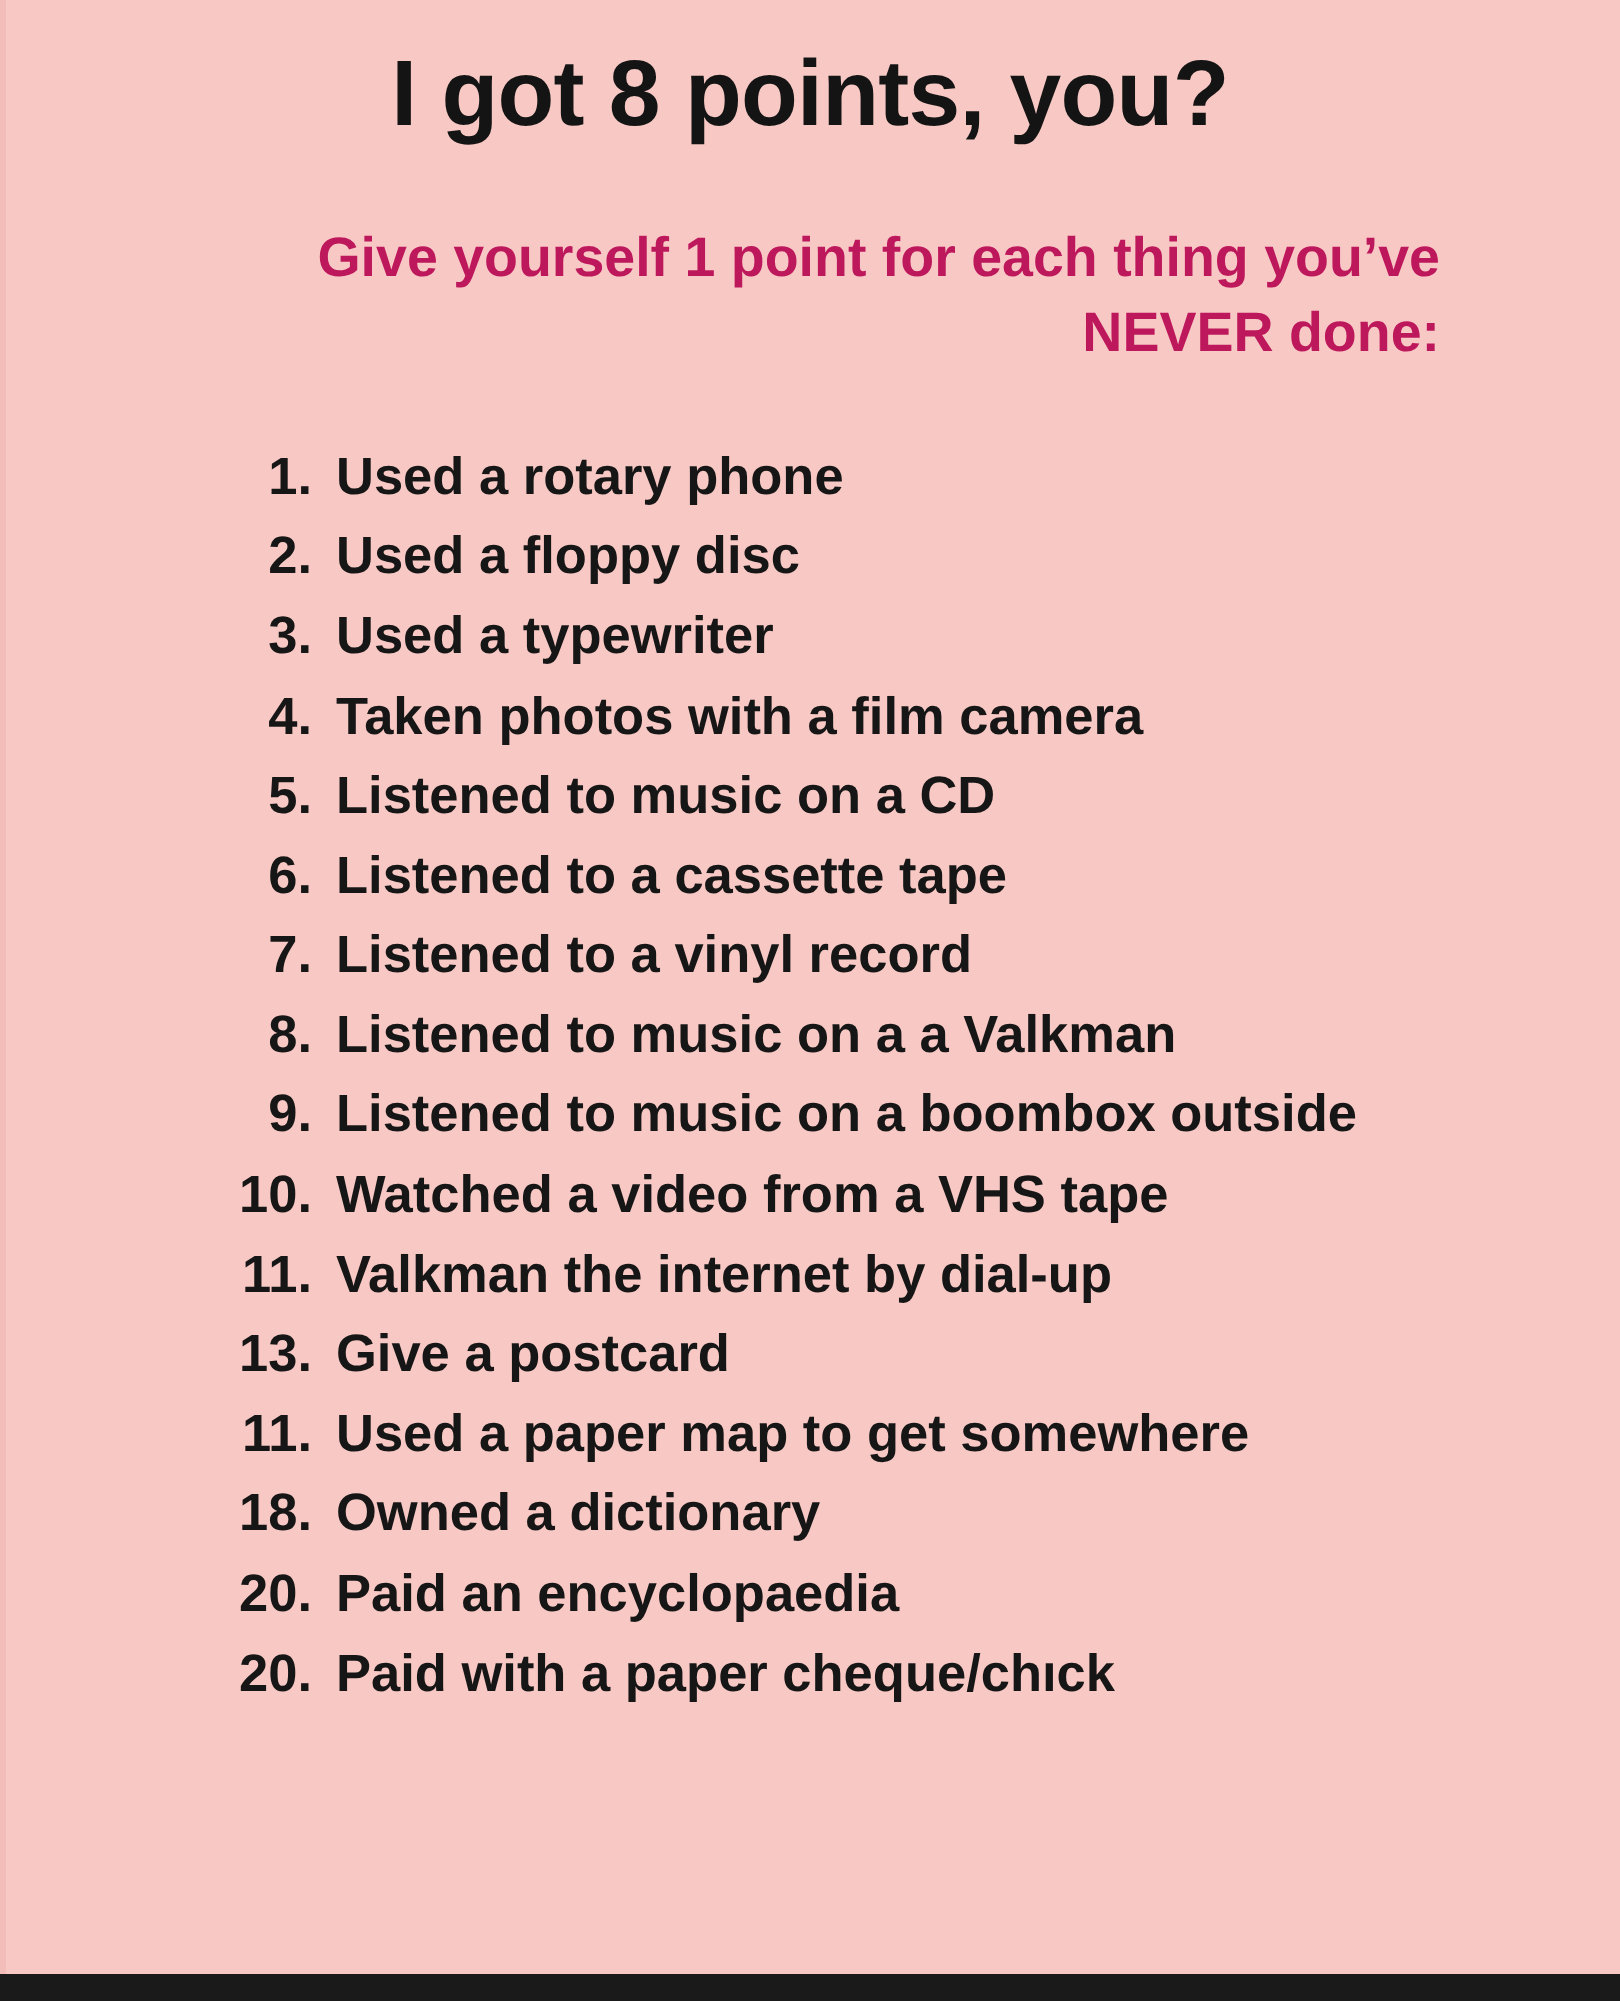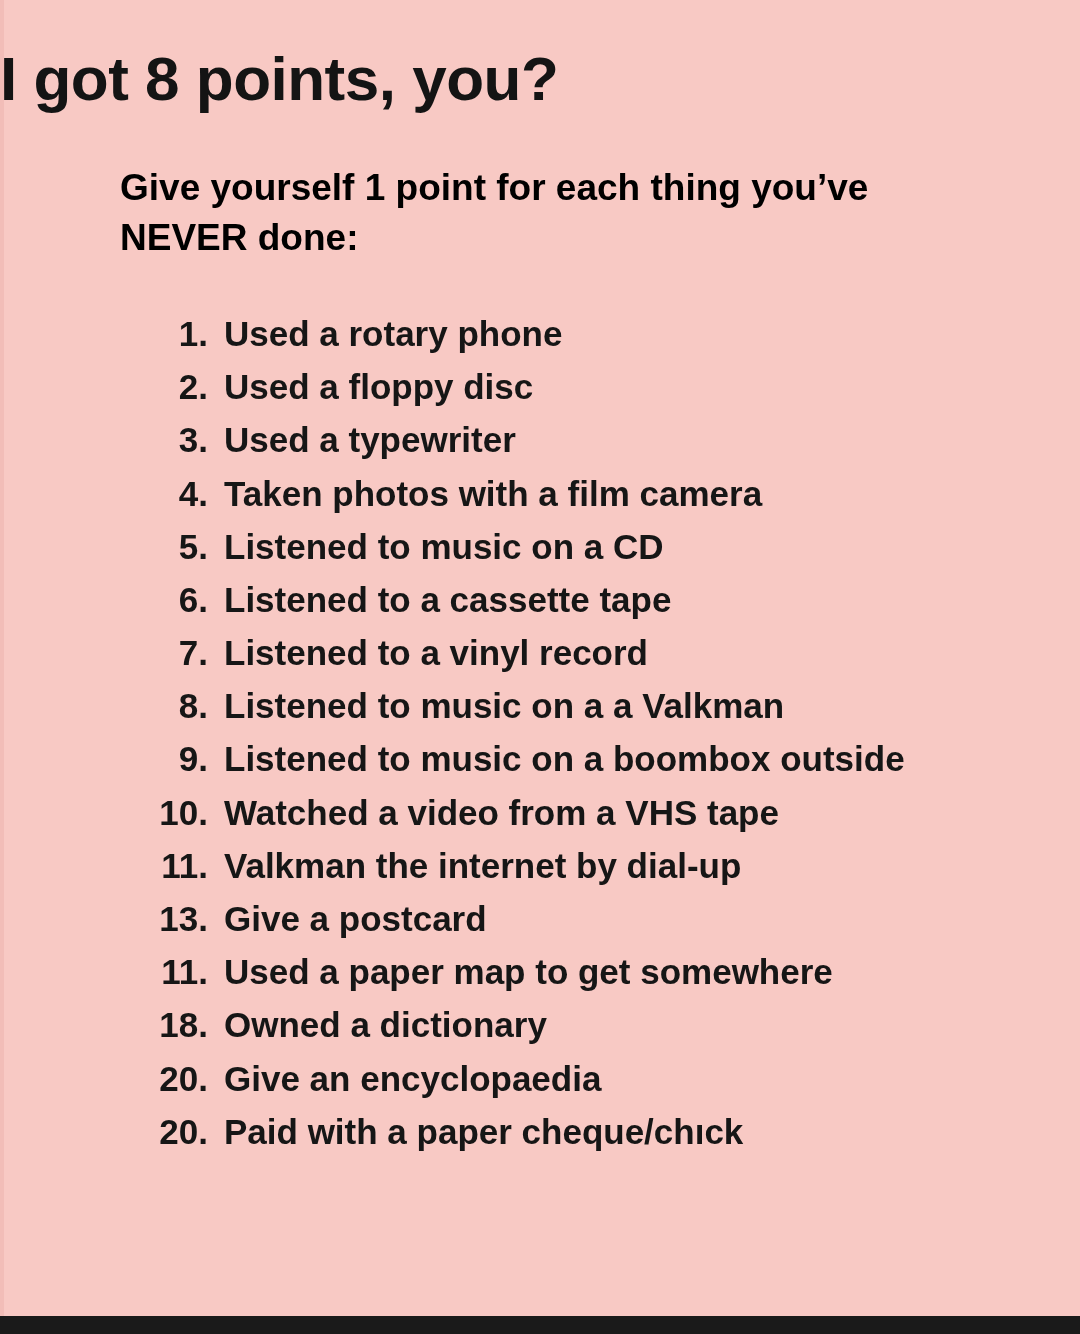--- a/index.html
+++ b/index.html
@@ -16,32 +16,33 @@
   .card {
     position: relative;
     width: 1080px;
     height: 1334px;
     background: #f8c9c4;
     box-sizing: border-box;
     display: flex;
     flex-direction: column;
   }
   .title {
+    text-align: center;
     font-size: 62px;
     font-weight: bold;
     color: #141414;
     letter-spacing: -0.5px;
-    margin-top: 46px;
+    margin-top: 30px;
     line-height: 1.05;
   }
   .subtitle {
-    text-align: left;
+    text-align: right;
     font-size: 37px;
     font-weight: bold;
-    color: #000000;
+    color: #be185d;
     line-height: 1.35;
     margin-top: 52px;
     padding: 0 120px;
   }
   .list {
     margin-top: 44px;
     padding-left: 140px;
     padding-right: 40px;
   }
   .list-item {
@@ -141,21 +142,21 @@
     <div class="list-item">
       <span class="num">11.</span>
       <span class="txt">Used a paper map to get somewhere</span>
     </div>
     <div class="list-item">
       <span class="num">18.</span>
       <span class="txt">Owned a dictionary</span>
     </div>
     <div class="list-item">
       <span class="num">20.</span>
-      <span class="txt">Give an encyclopaedia</span>
+      <span class="txt">Paid an encyclopaedia</span>
     </div>
     <div class="list-item">
       <span class="num">20.</span>
       <span class="txt">Paid with a paper cheque/chıck</span>
     </div>
   </div>
 
   <div class="bottom-bar"></div>
 </div>
 

